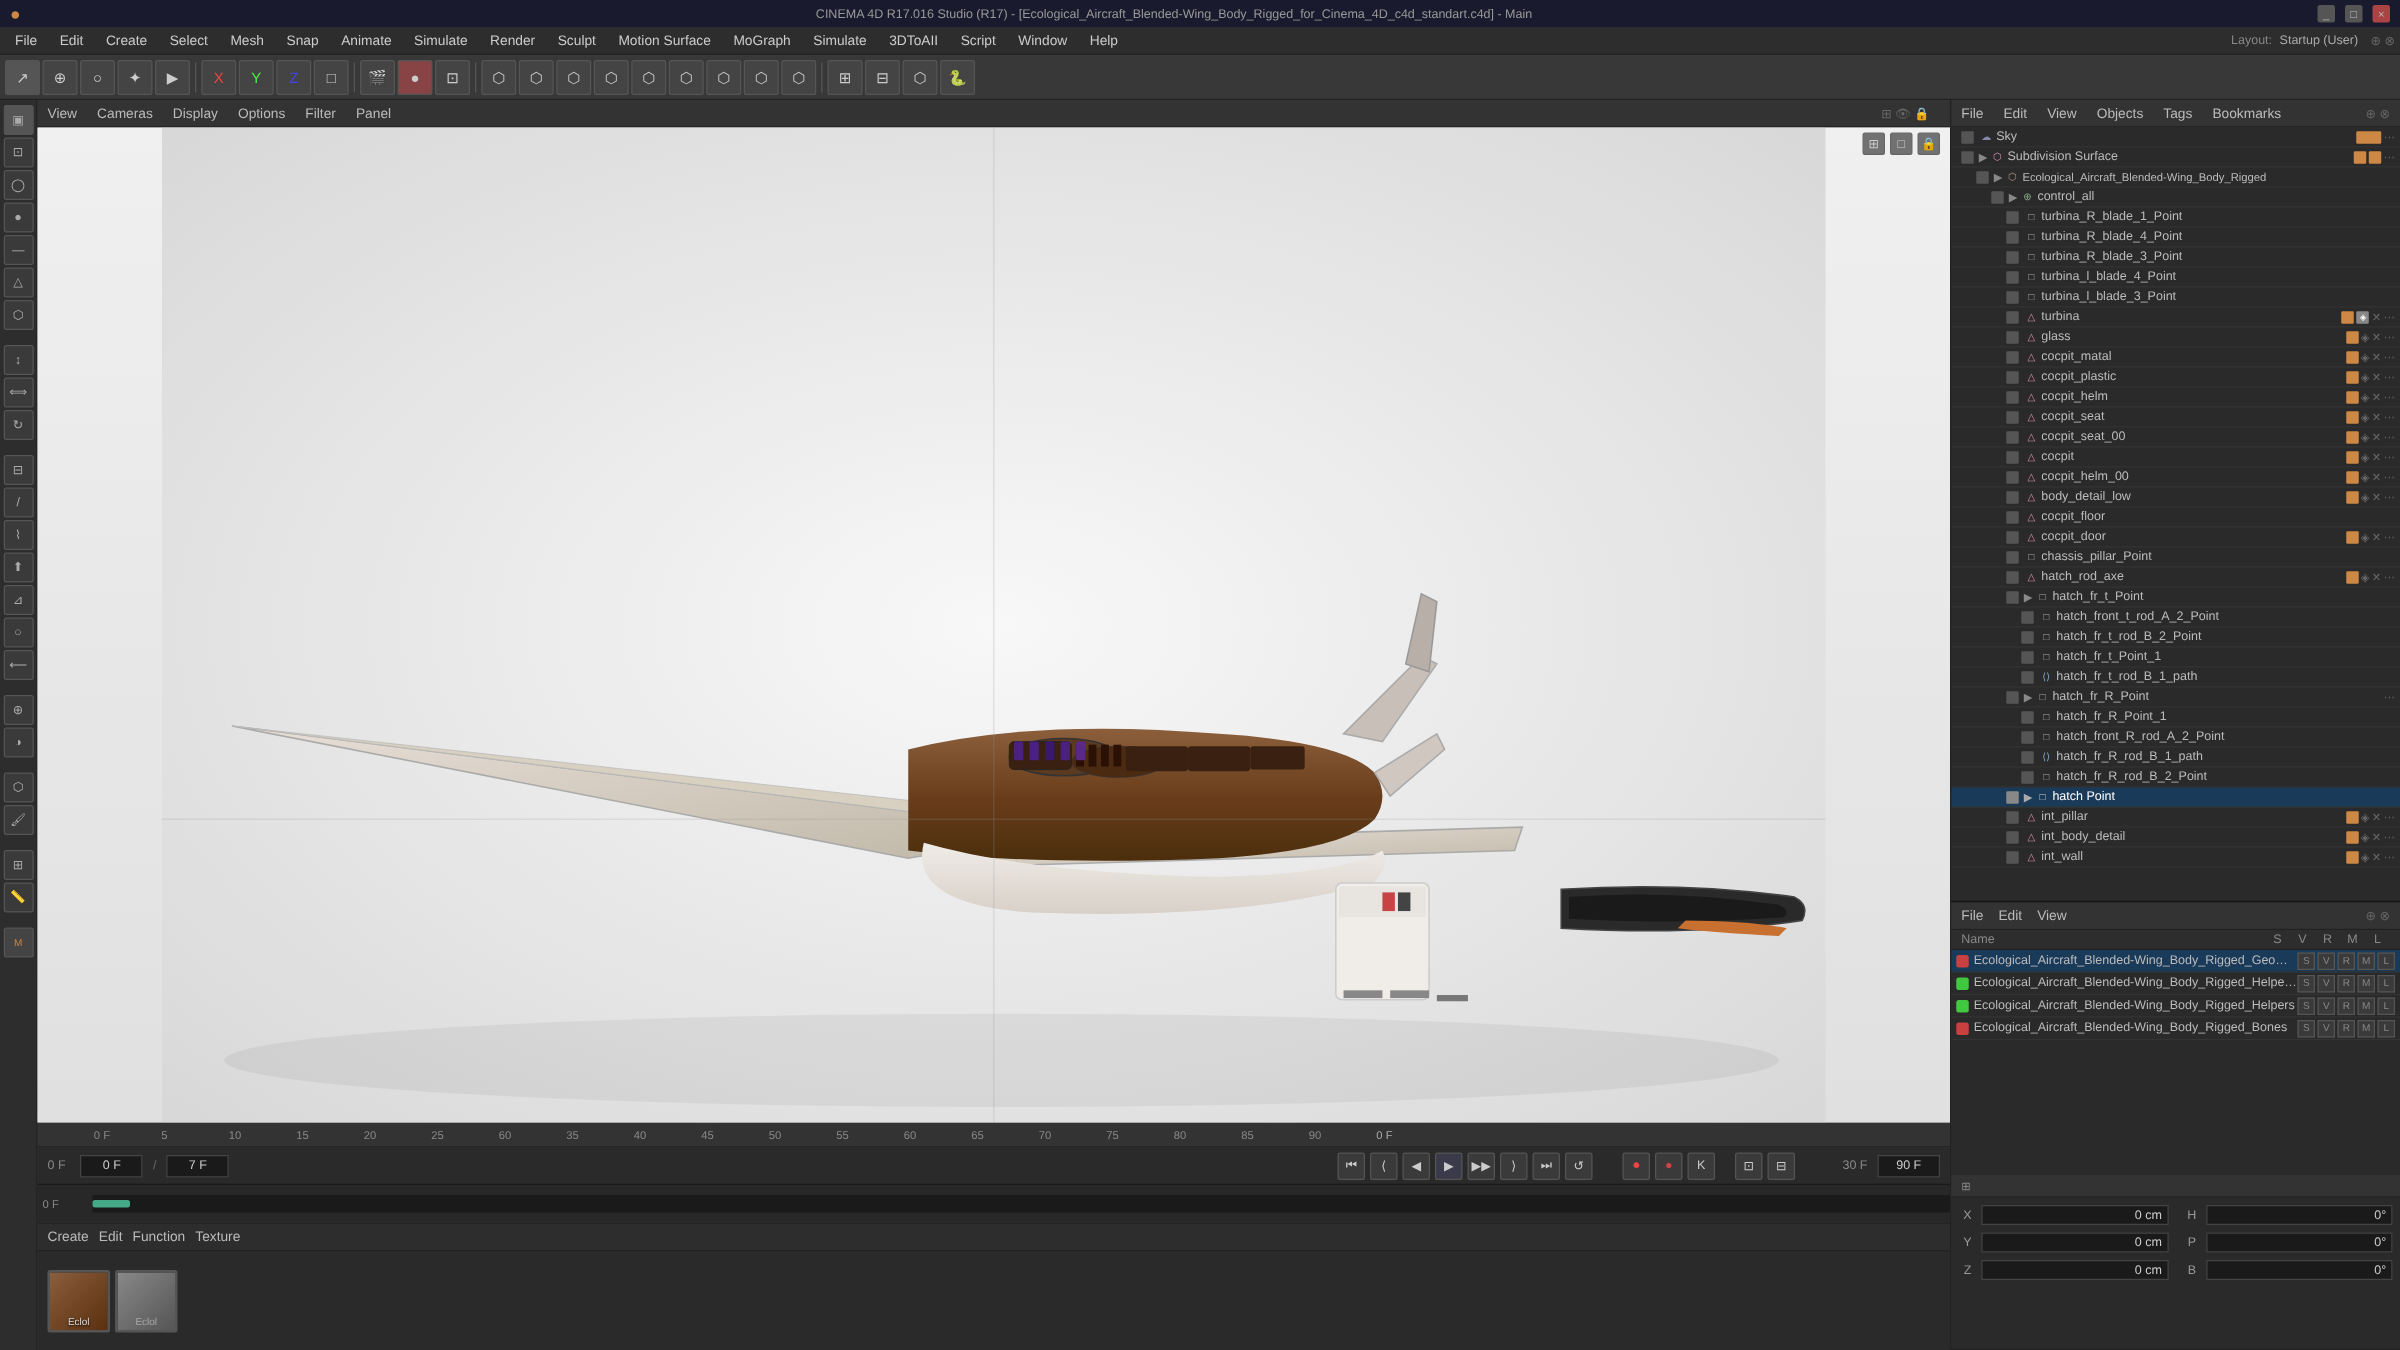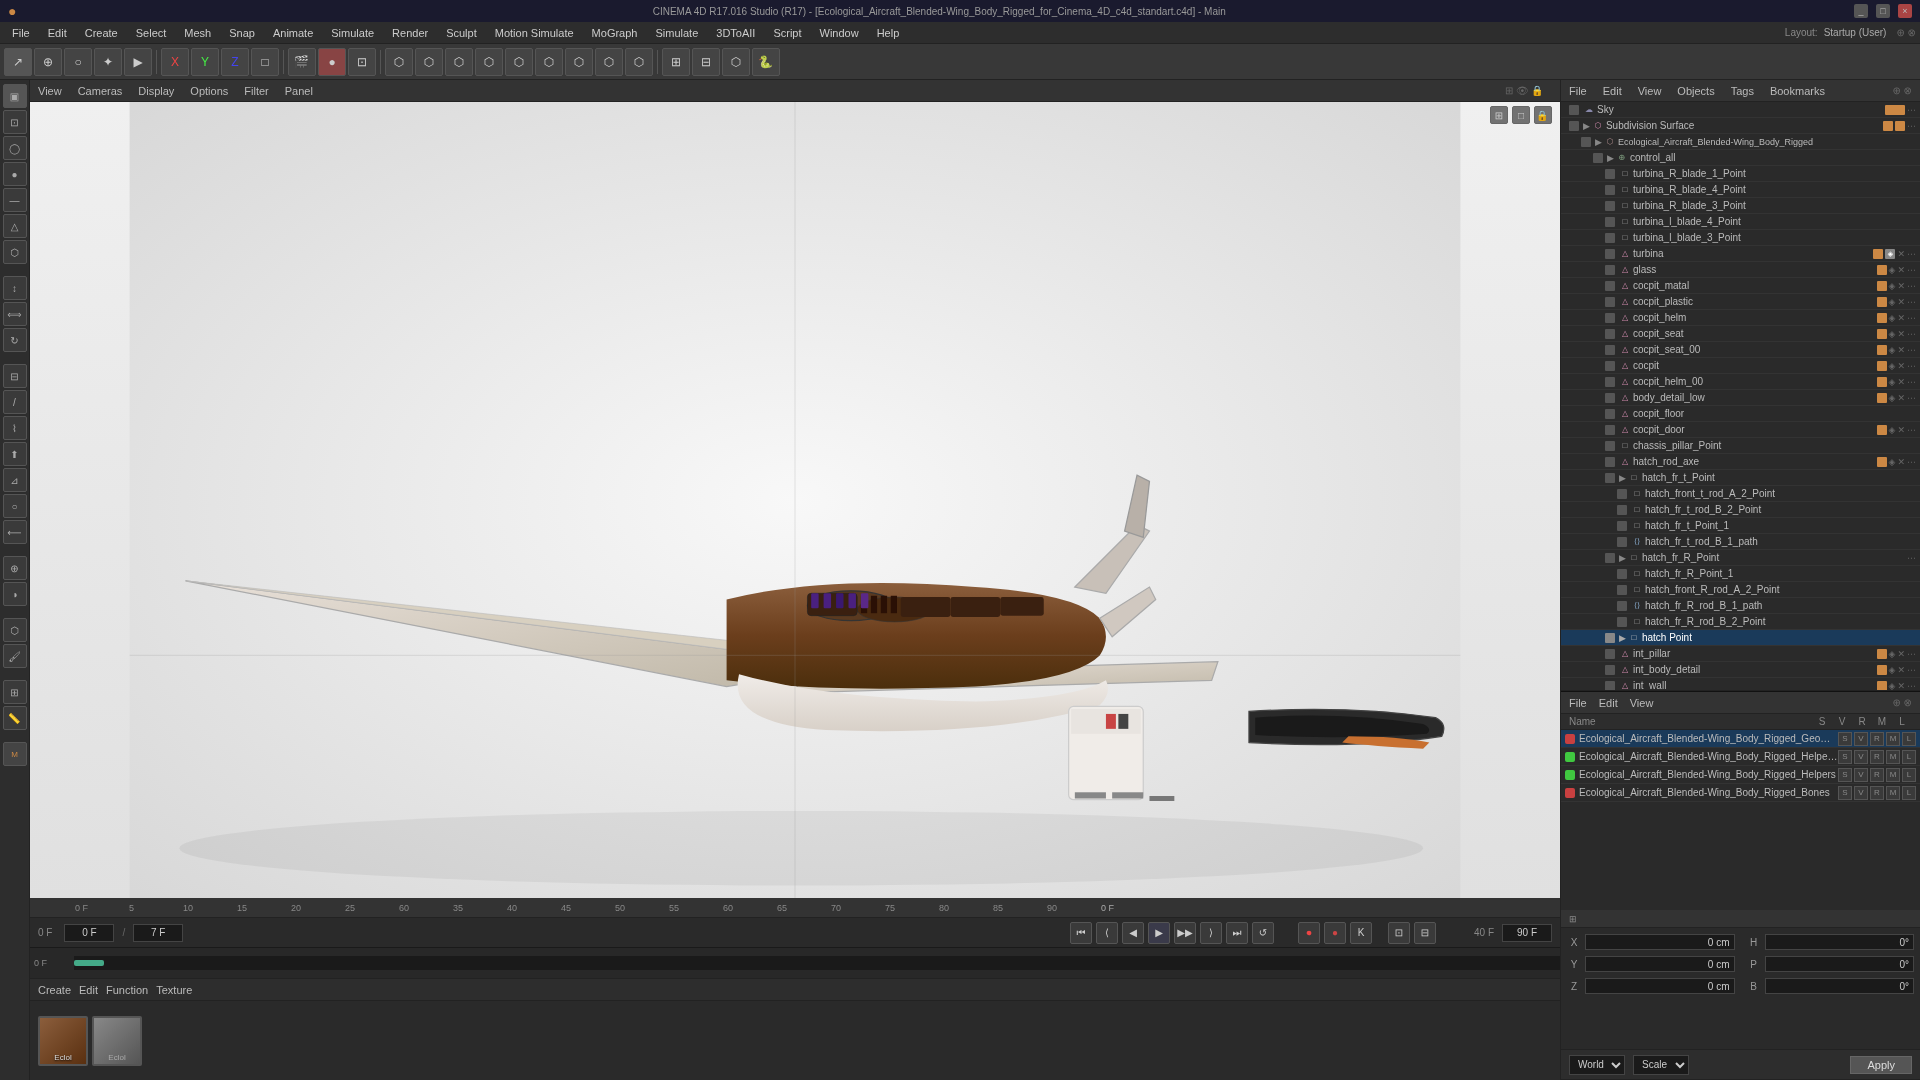--- a/index.html
+++ b/index.html
@@ -220,21 +220,21 @@
   <span class="menu-item">File</span>
   <span class="menu-item">Edit</span>
   <span class="menu-item">Create</span>
   <span class="menu-item">Select</span>
   <span class="menu-item">Mesh</span>
   <span class="menu-item">Snap</span>
   <span class="menu-item">Animate</span>
   <span class="menu-item">Simulate</span>
   <span class="menu-item">Render</span>
   <span class="menu-item">Sculpt</span>
-  <span class="menu-item">Motion Simulate</span>
+  <span class="menu-item">Motion Surface</span>
   <span class="menu-item">MoGraph</span>
   <span class="menu-item">Simulate</span>
   <span class="menu-item">3DToAII</span>
   <span class="menu-item">Script</span>
   <span class="menu-item">Window</span>
   <span class="menu-item">Help</span>
   <span style="flex:1;"></span>
   <span style="font-size:10px; color:#888; margin-right:4px;">Layout:</span>
   <span style="font-size:10px; color:#aaa; margin-right:8px;text-align:center;">Startup (User)</span>
   <span style="font-size:10px; color:#666;">⊕ ⊗</span>
@@ -443,21 +443,21 @@
       <div class="tl-btn">⟩</div>
       <div class="tl-btn">⏭</div>
       <div class="tl-btn">↺</div>
       <span style="margin: 0 8px;"></span>
       <div class="tl-btn" style="color:#e44;">⏺</div>
       <div class="tl-btn" style="color:#c44;">●</div>
       <div class="tl-btn">K</div>
       <span style="margin: 0 4px;"></span>
       <div class="tl-btn">⊡</div>
       <div class="tl-btn">⊟</div>
-      <span style="margin: 0 4px; font-size:10px; color:#888; width:50px; text-align:right;">40 F</span>
+      <span style="margin: 0 4px; font-size:10px; color:#888; width:50px; text-align:right;">30 F</span>
       <input class="tl-field" value="90 F" style="">
     </div>
 
     <div id="timeline-tracks">
       <div class="track-label">0 F</div>
       <div class="track-bar">
         <div class="track-green"></div>
       </div>
     </div>
 
@@ -886,24 +886,15 @@
             <input class="coord-field" value="0°" style="">
           </div>
           <div class="coord-row">
             <span class="coord-field-label">B</span>
             <input class="coord-field" value="0°" style="">
           </div>
         </div>
       </div>
     </div>
 
-    <div id="coords-modes">
-      <select class="mode-dropdown">
-        <option>World</option>
-      </select>
-      <select class="mode-dropdown">
-        <option>Scale</option>
-      </select>
-      <button class="apply-btn">Apply</button>
-    </div>
 
   </div>
 </div>
 
 </body></html>

